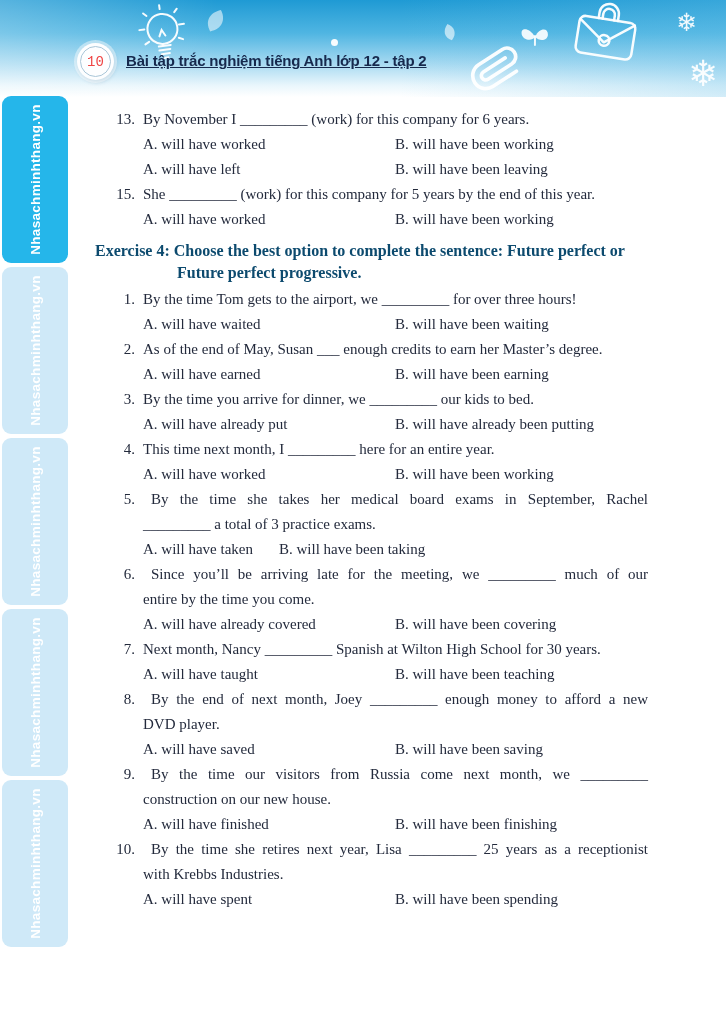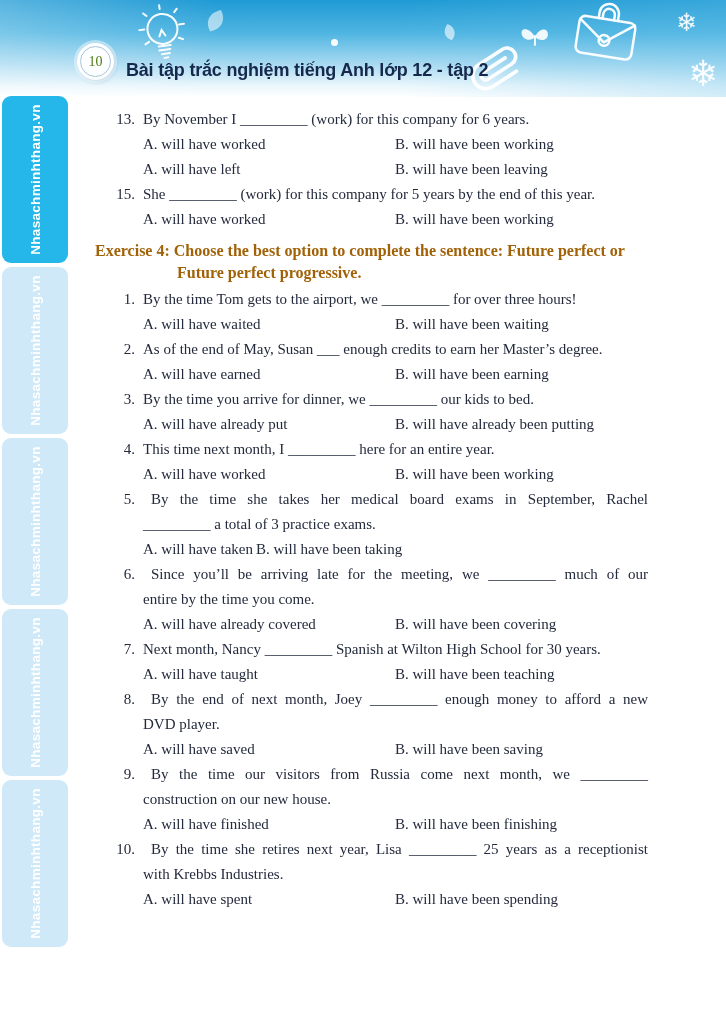--- a/index.html
+++ b/index.html
@@ -14,29 +14,29 @@
     background:linear-gradient(180deg,#1f9ad4 0%,#4fb5e2 34%,#a8daf1 66%,#e9f6fc 88%,#ffffff 100%);
   }
   .header::after{
     content:"";position:absolute;inset:0;pointer-events:none;
     background:linear-gradient(90deg,rgba(255,255,255,.25) 0%,rgba(255,255,255,0) 30%,rgba(255,255,255,0) 55%,rgba(110,195,233,.30) 100%);
   }
   .page-circle{
     position:absolute;left:77px;top:43px;width:37px;height:37px;border-radius:50%;
     background:#fdfeff;box-shadow:0 0 0 3px rgba(255,255,255,.45),1px 2px 4px rgba(25,90,135,.3);
     display:flex;align-items:center;justify-content:center;
-    font-size:14px;color:#4d7c0f;z-index:3;
+    font-size:14px;color:#ef4444;z-index:3;font-family:Liberation Mono, monospace;
   }
   .page-circle::after{
     content:"";position:absolute;inset:3px;border:1px solid #a9c6d8;border-radius:50%;
   }
   .header-title{
-    position:absolute;left:126px;top:60px;z-index:3;
+    position:absolute;left:126px;top:52px;z-index:3;
     font-family:"Liberation Sans","DejaVu Sans",sans-serif;font-weight:bold;
-    font-size:18px;letter-spacing:-.2px;color:#16294d;white-space:nowrap;
+    font-size:15px;letter-spacing:-.2px;color:#16294d;white-space:nowrap;text-decoration:underline;
   }
   .hicon{position:absolute;z-index:2;}
   .snow{color:rgba(255,255,255,.92);font-family:"DejaVu Sans",sans-serif;line-height:1;}
   .dot{width:7px;height:7px;border-radius:50%;background:rgba(255,255,255,.95);}
   
   .sidebar{position:absolute;left:2px;top:96px;width:66px;z-index:2;}
   .sb{
     height:167px;margin-bottom:4px;border-radius:9px;overflow:hidden;
     display:flex;align-items:center;justify-content:center;
   }
@@ -53,23 +53,23 @@
     color:#232a3c;font-size:15px;
   }
   .qline{display:flex;line-height:25px;}
   .qnum{flex:none;width:30px;text-align:right;padding-right:8px;}
   .qtext{flex:1;}
   .qtext.nowrap{white-space:nowrap;}
   .qtext.just{text-align:justify;text-align-last:justify;margin-left:8px;}
   .cont{padding-left:38px;line-height:25px;}
   .optrow{display:flex;padding-left:38px;line-height:25px;}
   .opt-a{flex:none;width:252px;}
-  .optrow.tight .opt-a{width:auto;margin-right:3px;}
+  .optrow.tight .opt-a{width:auto;margin-right:26px;}
   .ex-heading{
-    margin:8px 0 4px -10px;color:#a16207;font-weight:bold;
+    margin:8px 0 4px -10px;color:#0c4a6e;font-weight:bold;
     font-size:16px;line-height:21.5px;
   }
   .ex-heading .l2{padding-left:82px;}
 </style>
 </head>
 <body>
 
 <div class="header">
 
   <svg class="hicon" style="left:132px;top:0px;transform:rotate(-8deg);" width="60" height="66" viewBox="0 0 60 66">

